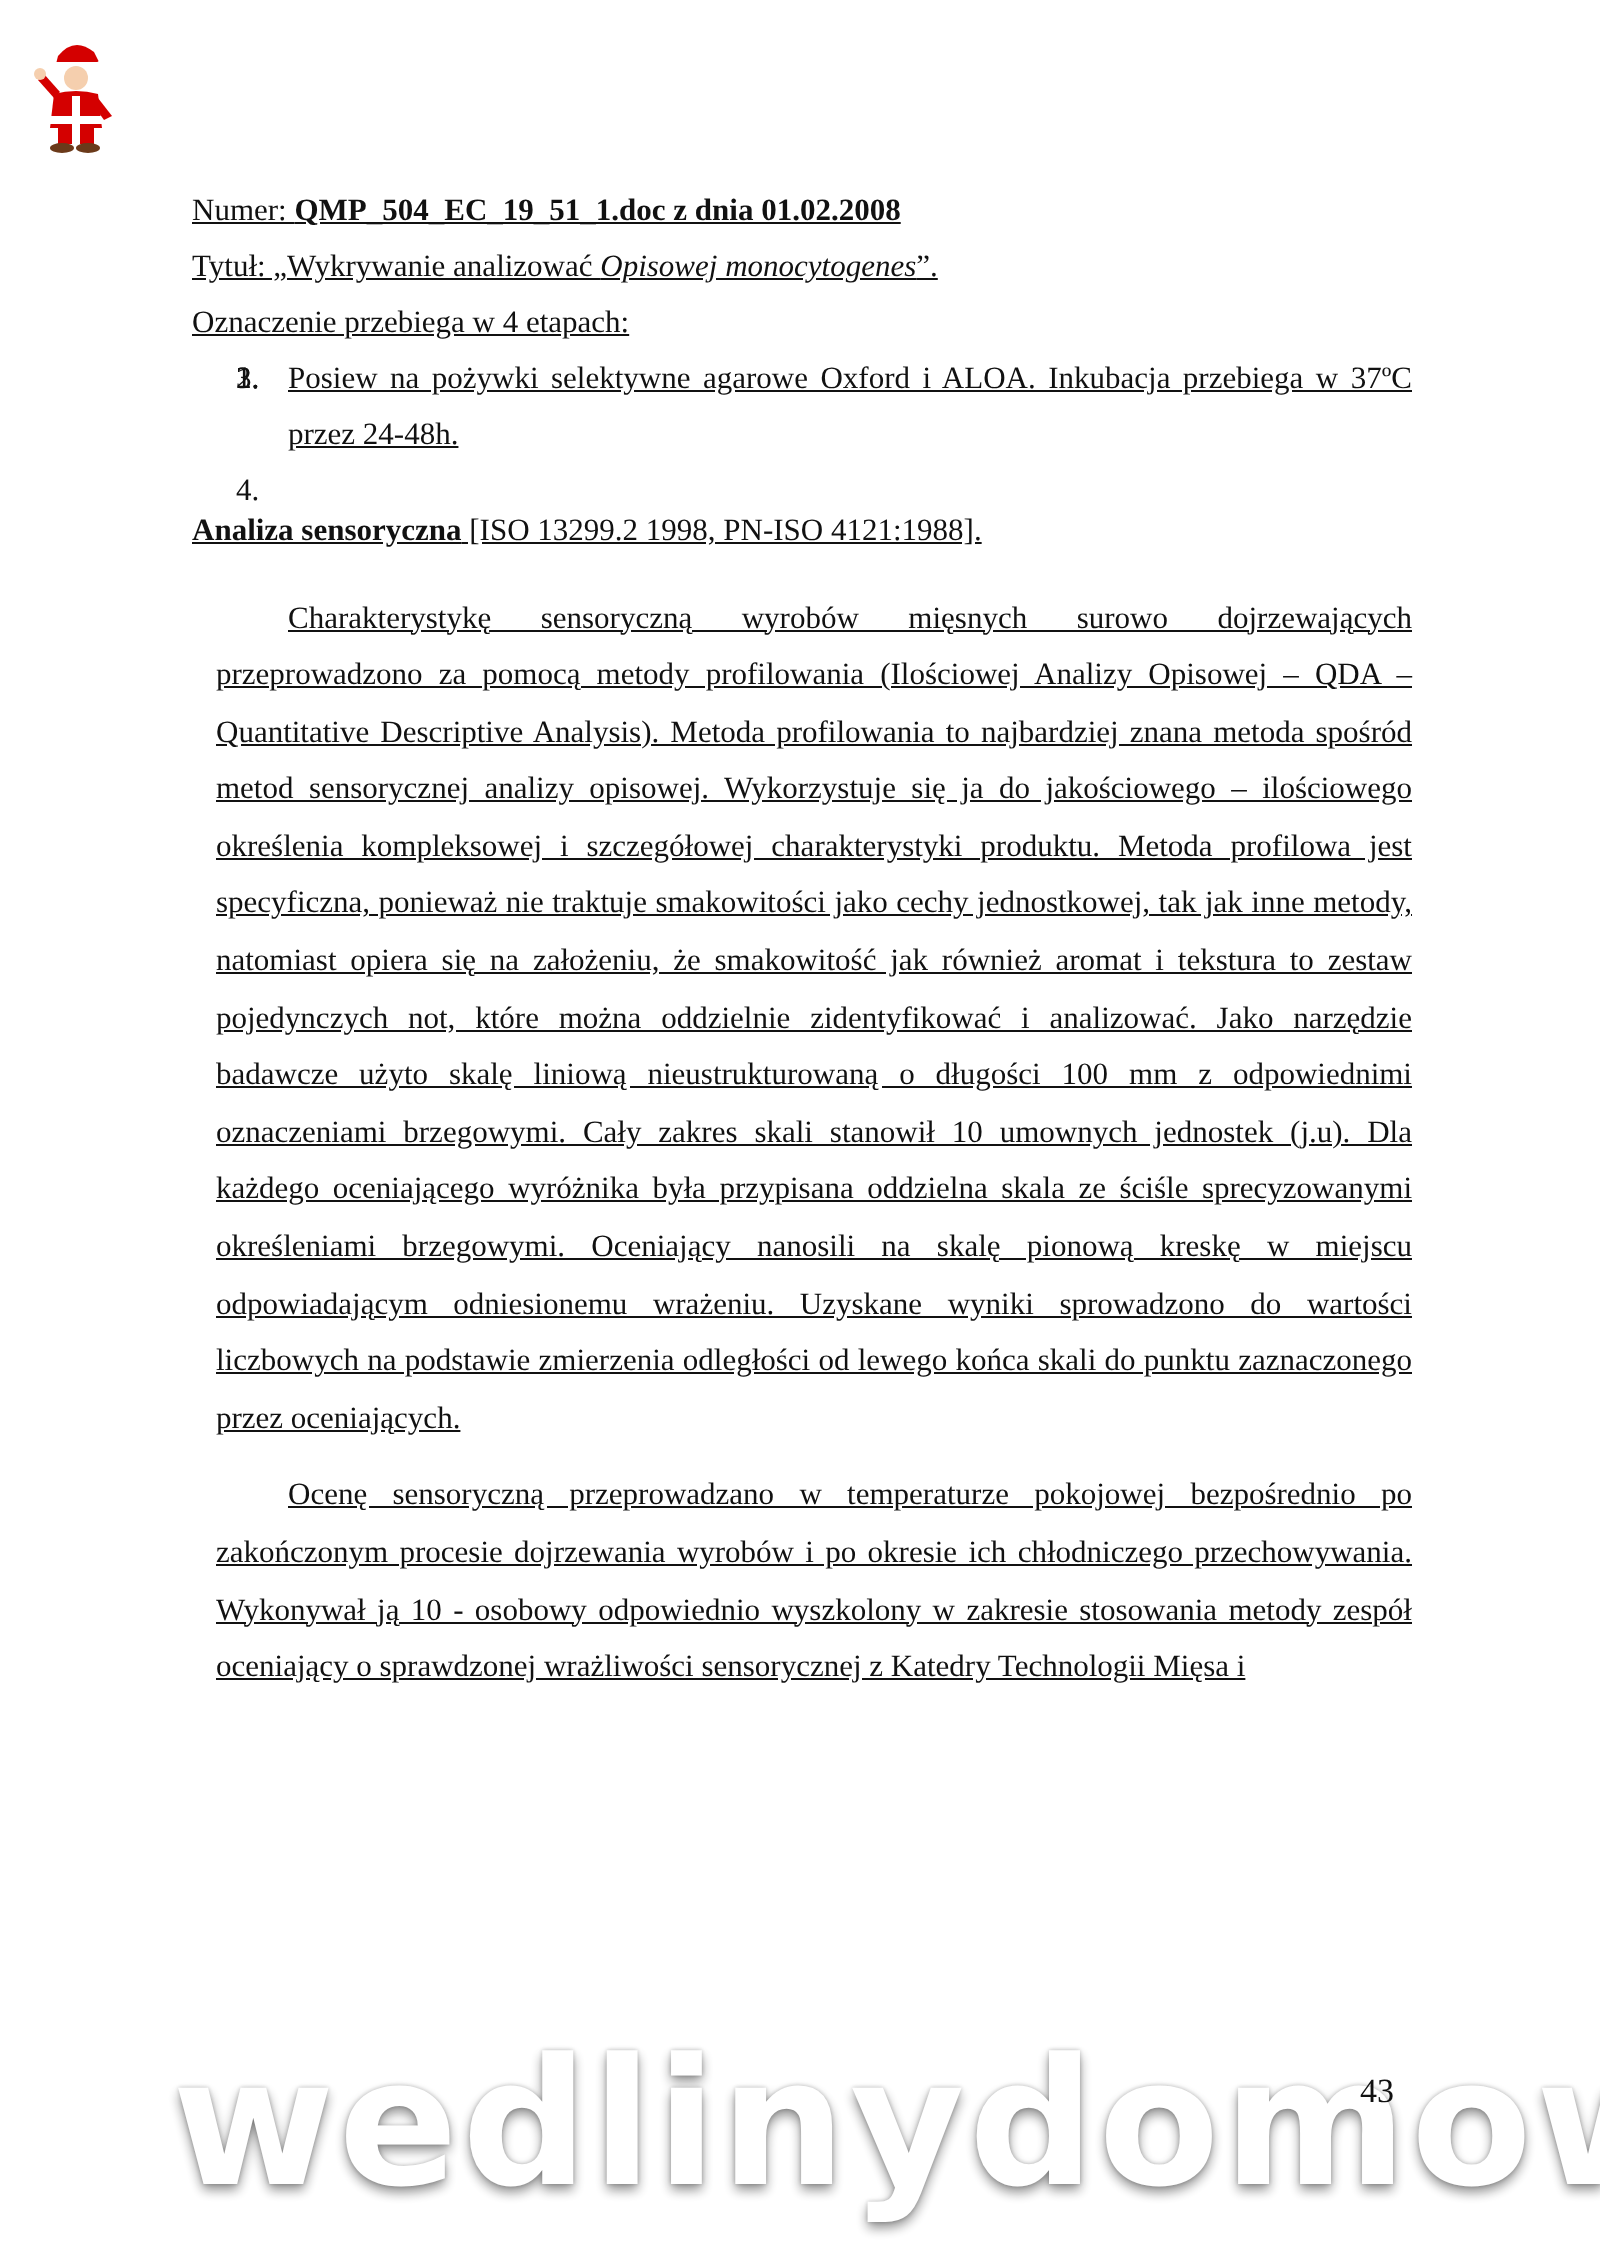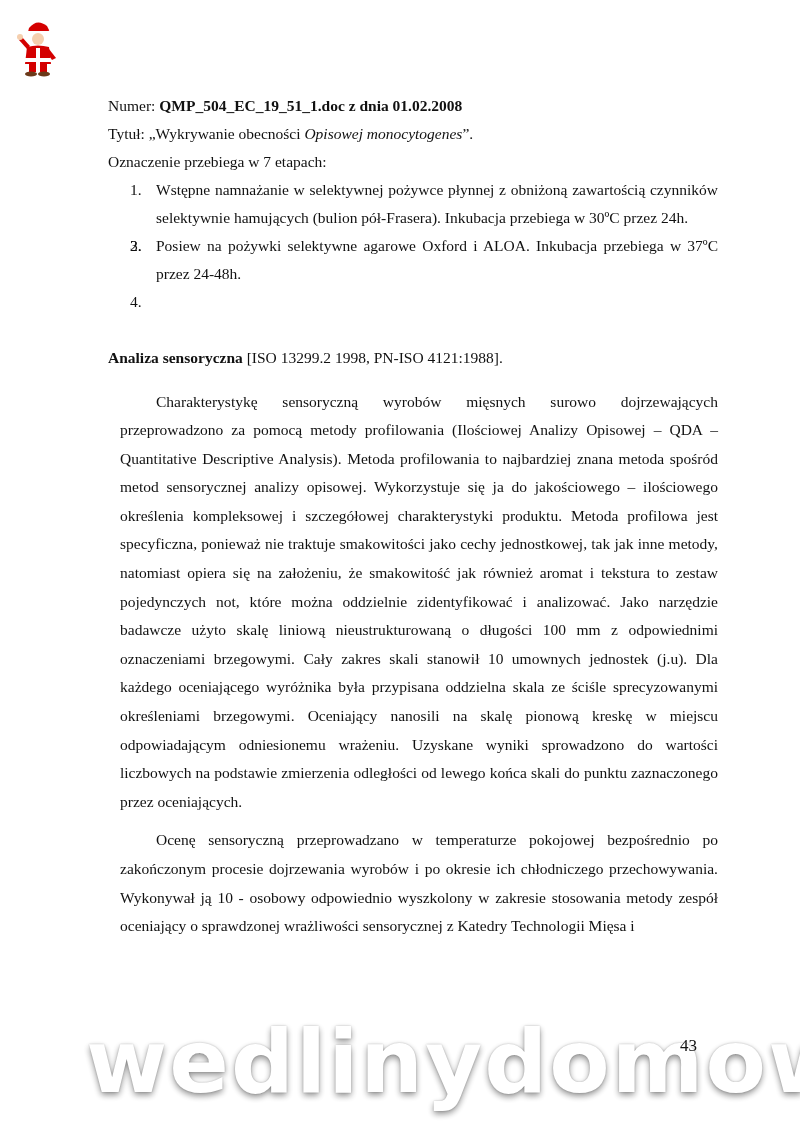--- a/index.html
+++ b/index.html
@@ -1,26 +1,26 @@
 <!DOCTYPE html>
 <html><head>
 <meta charset="utf-8">
 <style>
   html, body { margin: 0; padding: 0; background: #ffffff; }
   body { width: 800px; height: 1133px; position: relative; overflow: hidden;
          font-family: "Liberation Serif", "DejaVu Serif", serif; color: #111; font-size: 15.5px; }
   .santa { position: absolute; left: 12px; top: 18px; width: 50px; height: 60px; }
-  .page { position: absolute; left: 108px; top: 92px; width: 610px; }
+  .page { position: absolute; left: 96px; top: 92px; width: 610px; text-decoration: underline; }
   .line { line-height: 28px; margin: 0; }
   .bold { font-weight: bold; }
   .ital { font-style: italic; }
   ol.steps { margin: 0; padding: 0; list-style: none; }
   ol.steps li { position: relative; padding-left: 48px; line-height: 28px; text-align: justify; }
   ol.steps li .num { position: absolute; left: 22px; top: 0; }
-  .section-head { margin-top: 56px; line-height: 28px; }
+  .section-head { margin-top: 20px; line-height: 28px; }
   .para { text-indent: 36px; text-align: justify; line-height: 28.6px; margin: 10px 0 0 12px; }
   .para.first { margin-top: 12px; }
   .page-num { position: absolute; left: 680px; top: 1036px; font-size: 17px; }
   .watermark { position: absolute; left: 86px; top: 1010px; font-family: "DejaVu Sans", sans-serif;
                font-weight: bold; font-size: 88px; letter-spacing: 2px; color: #ffffff;
                text-shadow: 0 3px 6px rgba(0,0,0,0.45), 0 0 2px rgba(0,0,0,0.25); opacity: 0.95;
                pointer-events: none; white-space: nowrap; }
 </style>
 </head>
 <body>
@@ -43,26 +43,26 @@
     <ellipse cx="19" cy="56" rx="6" ry="2.5" fill="#6b3a1a"></ellipse>
     <ellipse cx="32" cy="56" rx="6" ry="2.5" fill="#6b3a1a"></ellipse>
   </svg>
 </div>
 
 <div class="page">
   <p class="line">
     <span>Numer: </span><span class="bold">QMP_504_EC_19_51_1.doc z dnia 01.02.2008</span>
   </p>
   <p class="line">
-    <span>Tytuł: „Wykrywanie obecności </span><span class="ital">Opisowej monocytogenes</span><span>”.</span>
+    <span>Tytuł: „Wykrywanie analizować </span><span class="ital">Opisowej monocytogenes</span><span>”.</span>
   </p>
-  <p class="line">Oznaczenie przebiega w 7 etapach:</p>
+  <p class="line">Oznaczenie przebiega w 4 etapach:</p>
 
   <ol class="steps">
-    <li><span class="num">1.</span><span>Wstępne namnażanie w selektywnej pożywce płynnej z obniżoną zawartością czynników selektywnie hamujących (bulion pół-Frasera). Inkubacja przebiega w 30ºC przez 24h.</span></li>
+    <li><span class="num">1.</span></li>
     <li><span class="num">2.</span></li>
     <li><span class="num">3.</span><span>Posiew na pożywki selektywne agarowe Oxford i ALOA. Inkubacja przebiega w 37ºC przez 24-48h.</span></li>
     <li><span class="num">4.</span></li>
   </ol>
 
   <p class="section-head">
     <span class="bold">Analiza sensoryczna</span><span> [ISO 13299.2 1998, PN-ISO 4121:1988].</span>
   </p>
   <p class="para first">Charakterystykę sensoryczną wyrobów mięsnych surowo dojrzewających przeprowadzono za pomocą metody profilowania (Ilościowej Analizy Opisowej – QDA – Quantitative Descriptive Analysis). Metoda profilowania to najbardziej znana metoda spośród metod sensorycznej analizy opisowej. Wykorzystuje się ja do jakościowego – ilościowego określenia kompleksowej i szczegółowej charakterystyki produktu. Metoda profilowa jest specyficzna, ponieważ nie traktuje smakowitości jako cechy jednostkowej, tak jak inne metody, natomiast opiera się na założeniu, że smakowitość jak również aromat i tekstura to zestaw pojedynczych not, które można oddzielnie zidentyfikować i analizować. Jako narzędzie badawcze użyto skalę liniową nieustrukturowaną o długości 100 mm z odpowiednimi oznaczeniami brzegowymi. Cały zakres skali stanowił 10 umownych jednostek (j.u). Dla każdego oceniającego wyróżnika była przypisana oddzielna skala ze ściśle sprecyzowanymi określeniami brzegowymi. Oceniający nanosili na skalę pionową kreskę w miejscu odpowiadającym odniesionemu wrażeniu. Uzyskane wyniki sprowadzono do wartości liczbowych na podstawie zmierzenia odległości od lewego końca skali do punktu zaznaczonego przez oceniających.</p>
   <p class="para">Ocenę sensoryczną przeprowadzano w temperaturze pokojowej bezpośrednio po zakończonym procesie dojrzewania wyrobów i po okresie ich chłodniczego przechowywania. Wykonywał ją 10 - osobowy odpowiednio wyszkolony w zakresie stosowania metody zespół oceniający o sprawdzonej wrażliwości sensorycznej z Katedry Technologii Mięsa i</p>

